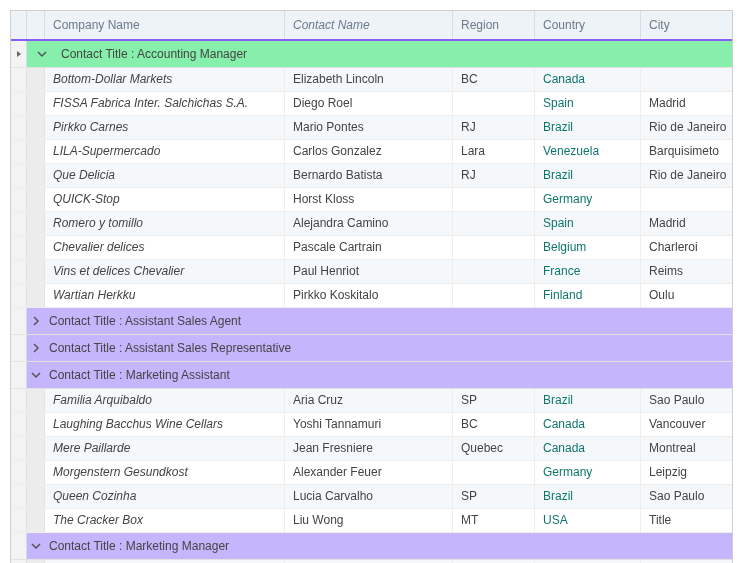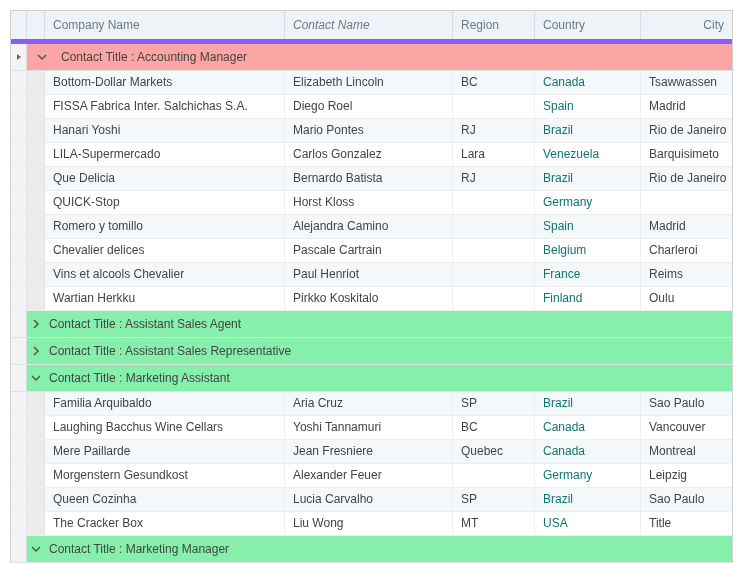--- a/index.html
+++ b/index.html
@@ -12,49 +12,49 @@
     color: #333;
   }
   .grid {
     width: 723px;
     border: 1px solid #d0d0d0;
     background: #fff;
   }
   .header-row {
     display: flex;
     background: #eef3f8;
-    border-bottom: 5px solid #8b5cf6;
+    border-bottom: 2px solid #8b5cf6;
   }
   .header-cell {
     padding: 7px 8px;
     font-size: 12px;
     color: #6b7a88;
     border-right: 1px solid #d6dde4;
     overflow: hidden;
     white-space: nowrap;
   }
-  .header-cell:last-child { border-right: none; text-align: right; }
+  .header-cell:last-child { border-right: none; }
   .col-ind { width: 16px; padding: 0; }
   .col-exp { width: 18px; padding: 0; }
   .col-company { width: 240px; }
   .col-contact { width: 168px; font-style: italic; }
   .col-region  { width: 82px; }
   .col-country { width: 106px; }
   .col-city    { flex: 1; }
 
   .body { }
 
   .group-row {
     display: flex;
     align-items: stretch;
     border-bottom: 1px solid #e2e2e2;
     font-size: 12px;
   }
-  .group-row.selected { background: #fca5a5; gap: 6px; }
-  .group-row:not(.selected) { background: #86efac; justify-content: flex-end; }
+  .group-row.selected { background: #86efac; gap: 6px; }
+  .group-row:not(.selected) { background: #c4b5fd; justify-content: flex-end; }
   .group-indicator {
     width: 16px;
     border-right: 1px solid #d6dde4;
     display: flex;
     align-items: center;
     justify-content: center;
     background: #f3f3f3;
     color: #666;
     font-size: 10px;
   }
@@ -91,21 +91,21 @@
     padding: 0;
     border-right: 1px solid #e2e2e2;
     background: #f3f3f3;
   }
   .cell-exp {
     width: 18px;
     padding: 0;
     background: #ececec;
     border-right: 1px solid #e2e2e2;
   }
-  .cell-company { width: 240px; }
+  .cell-company { width: 240px; font-style: italic; }
   .cell-contact { width: 168px; }
   .cell-region  { width: 82px; }
   .cell-country { width: 106px; color: #0f766e; }
   .cell-city    { flex: 1; border-right: none; }
 
   svg.chev { width: 10px; height: 10px; }
 </style>
 </head>
 <body>
 
@@ -135,35 +135,34 @@
         </div>
         <div class="group-label">Contact Title : Accounting Manager</div>
       </div>
       <div class="data-row alt">
         <div class="data-cell cell-ind"></div>
         <div class="data-cell cell-exp"></div>
         <div class="data-cell cell-company">Bottom-Dollar Markets</div>
         <div class="data-cell cell-contact">Elizabeth Lincoln</div>
         <div class="data-cell cell-region">BC</div>
         <div class="data-cell cell-country">Canada</div>
-        <div class="data-cell cell-city">Tsawwassen</div>
       </div>
       <div class="data-row">
         <div class="data-cell cell-ind"></div>
         <div class="data-cell cell-exp"></div>
         <div class="data-cell cell-company">FISSA Fabrica Inter. Salchichas S.A.</div>
         <div class="data-cell cell-contact">Diego Roel</div>
         <div class="data-cell cell-region"></div>
         <div class="data-cell cell-country">Spain</div>
         <div class="data-cell cell-city">Madrid</div>
       </div>
       <div class="data-row alt">
         <div class="data-cell cell-ind"></div>
         <div class="data-cell cell-exp"></div>
-        <div class="data-cell cell-company">Hanari Yoshi</div>
+        <div class="data-cell cell-company">Pirkko Carnes</div>
         <div class="data-cell cell-contact">Mario Pontes</div>
         <div class="data-cell cell-region">RJ</div>
         <div class="data-cell cell-country">Brazil</div>
         <div class="data-cell cell-city">Rio de Janeiro</div>
       </div>
       <div class="data-row">
         <div class="data-cell cell-ind"></div>
         <div class="data-cell cell-exp"></div>
         <div class="data-cell cell-company">LILA-Supermercado</div>
         <div class="data-cell cell-contact">Carlos Gonzalez</div>
@@ -202,21 +201,21 @@
         <div class="data-cell cell-exp"></div>
         <div class="data-cell cell-company">Chevalier delices</div>
         <div class="data-cell cell-contact">Pascale Cartrain</div>
         <div class="data-cell cell-region"></div>
         <div class="data-cell cell-country">Belgium</div>
         <div class="data-cell cell-city">Charleroi</div>
       </div>
       <div class="data-row alt">
         <div class="data-cell cell-ind"></div>
         <div class="data-cell cell-exp"></div>
-        <div class="data-cell cell-company">Vins et alcools Chevalier</div>
+        <div class="data-cell cell-company">Vins et delices Chevalier</div>
         <div class="data-cell cell-contact">Paul Henriot</div>
         <div class="data-cell cell-region"></div>
         <div class="data-cell cell-country">France</div>
         <div class="data-cell cell-city">Reims</div>
       </div>
       <div class="data-row">
         <div class="data-cell cell-ind"></div>
         <div class="data-cell cell-exp"></div>
         <div class="data-cell cell-company">Wartian Herkku</div>
         <div class="data-cell cell-contact">Pirkko Koskitalo</div>

